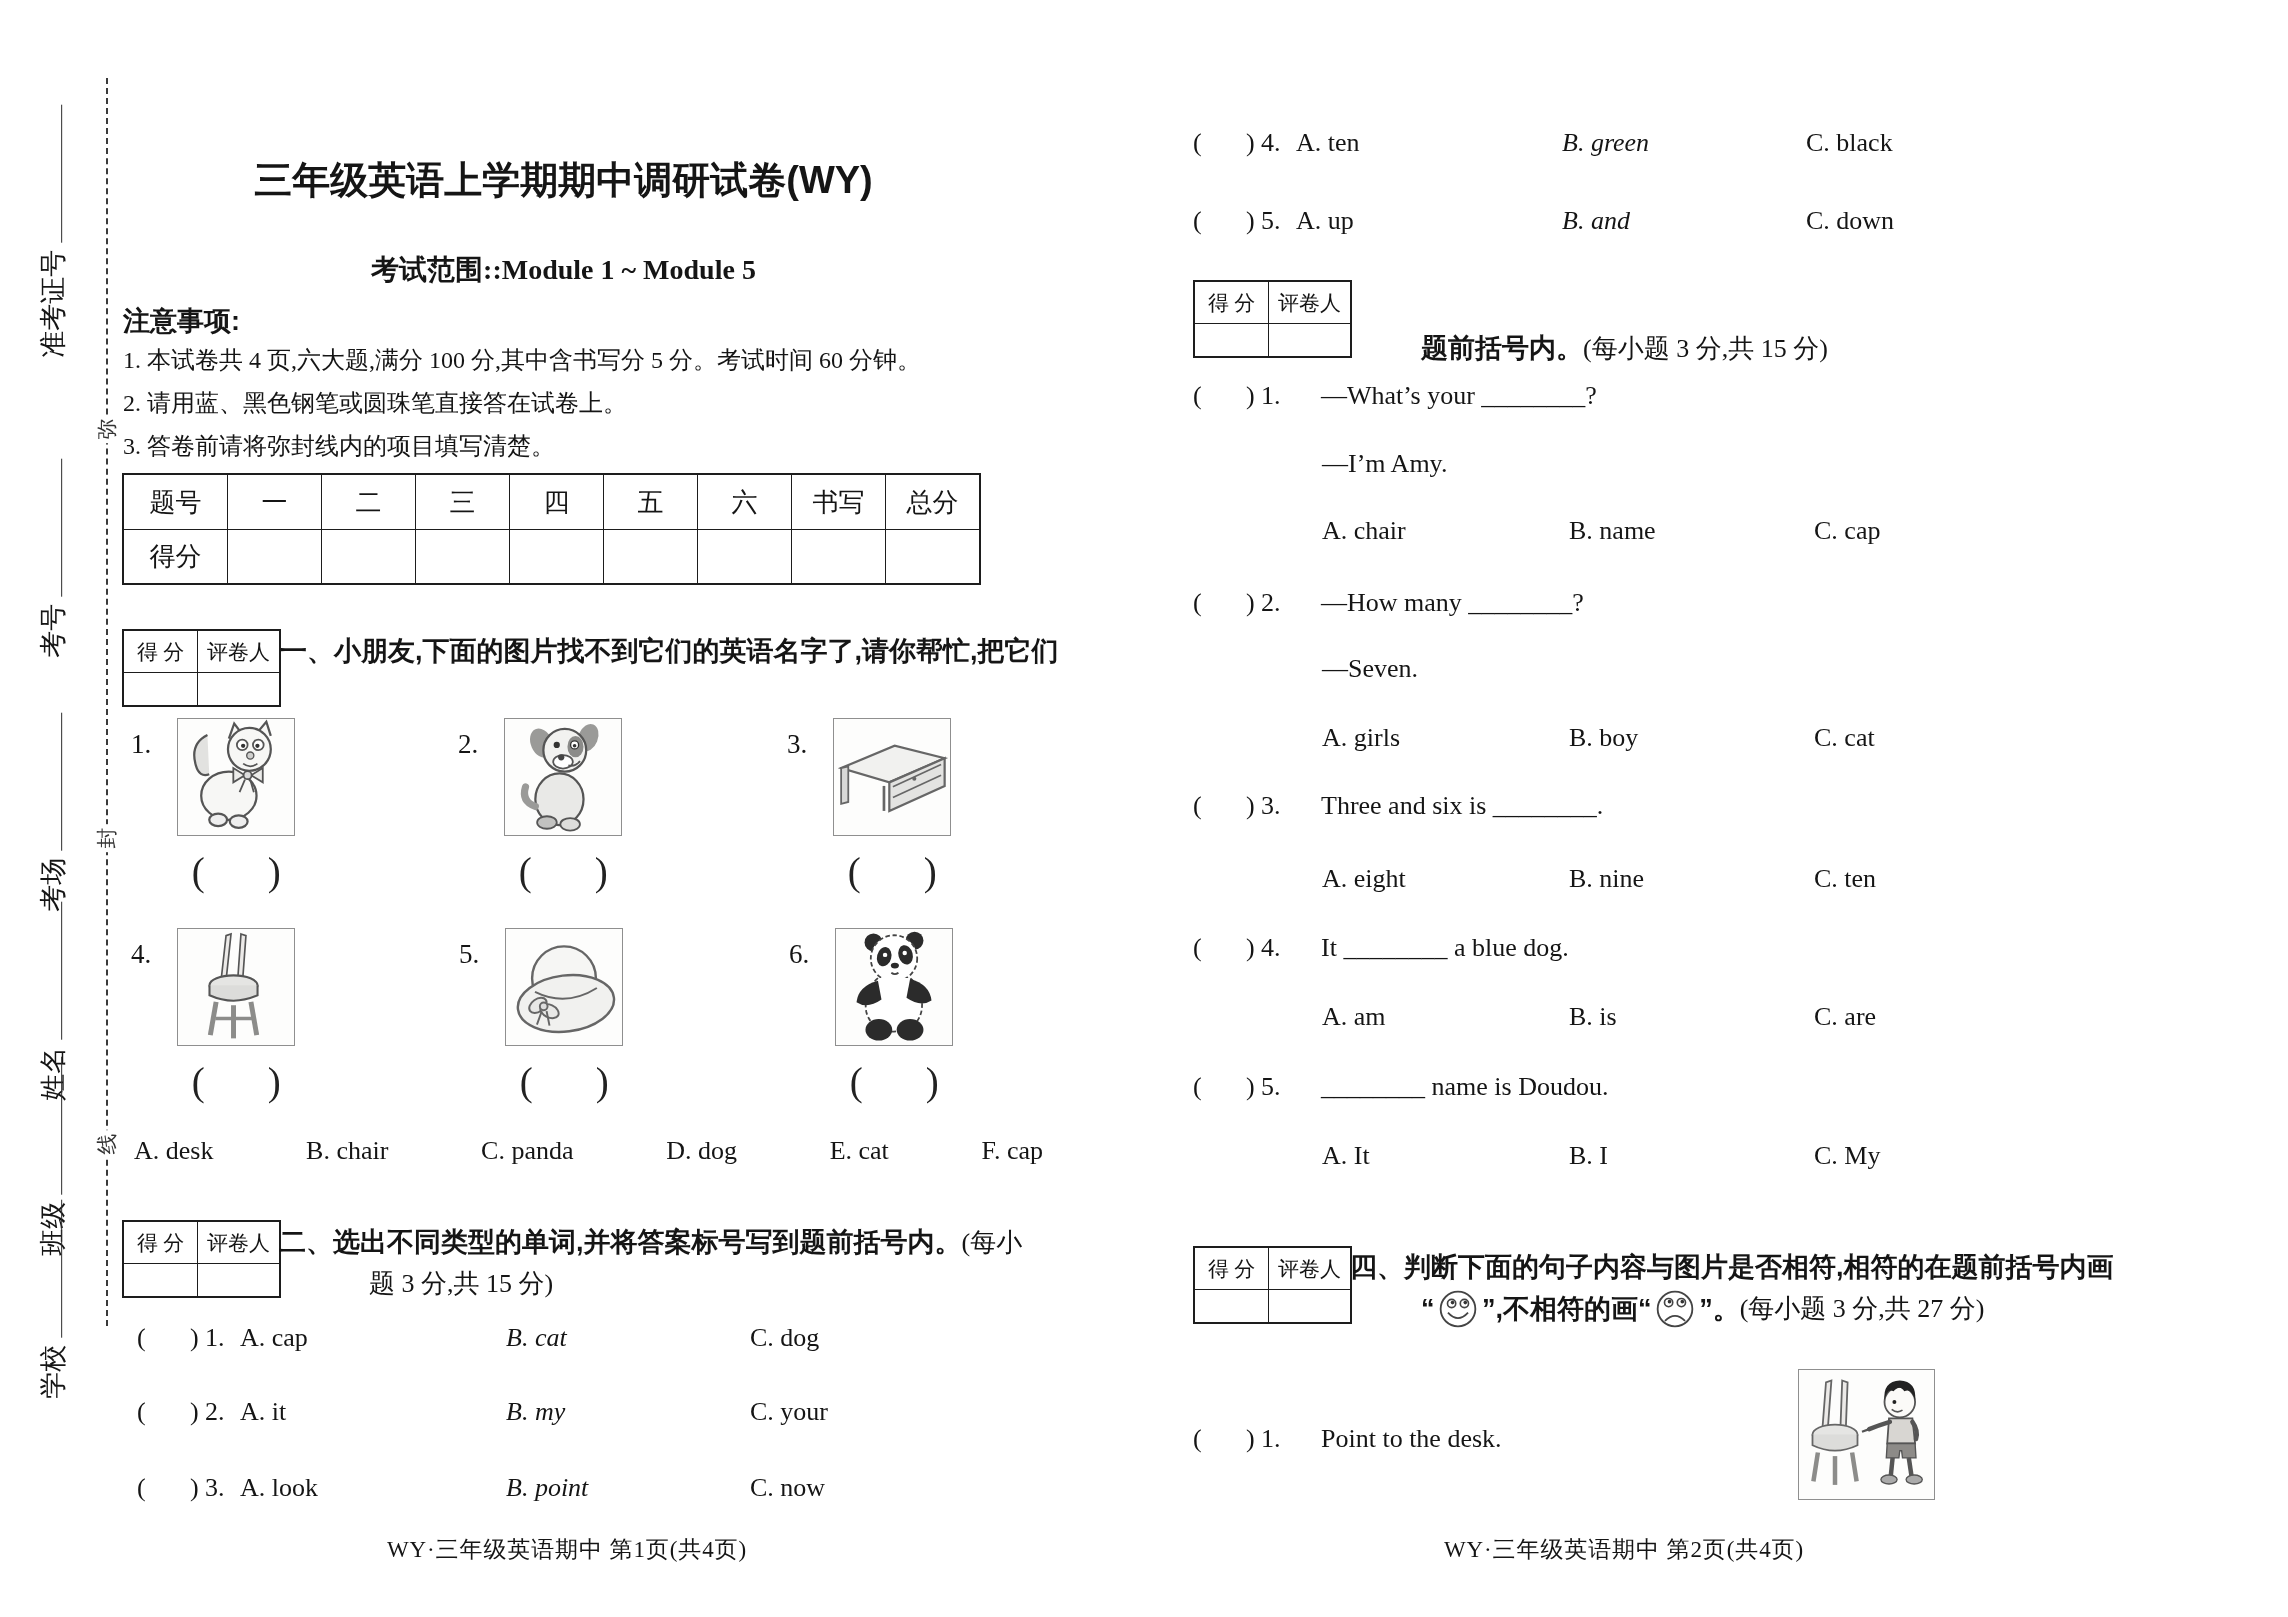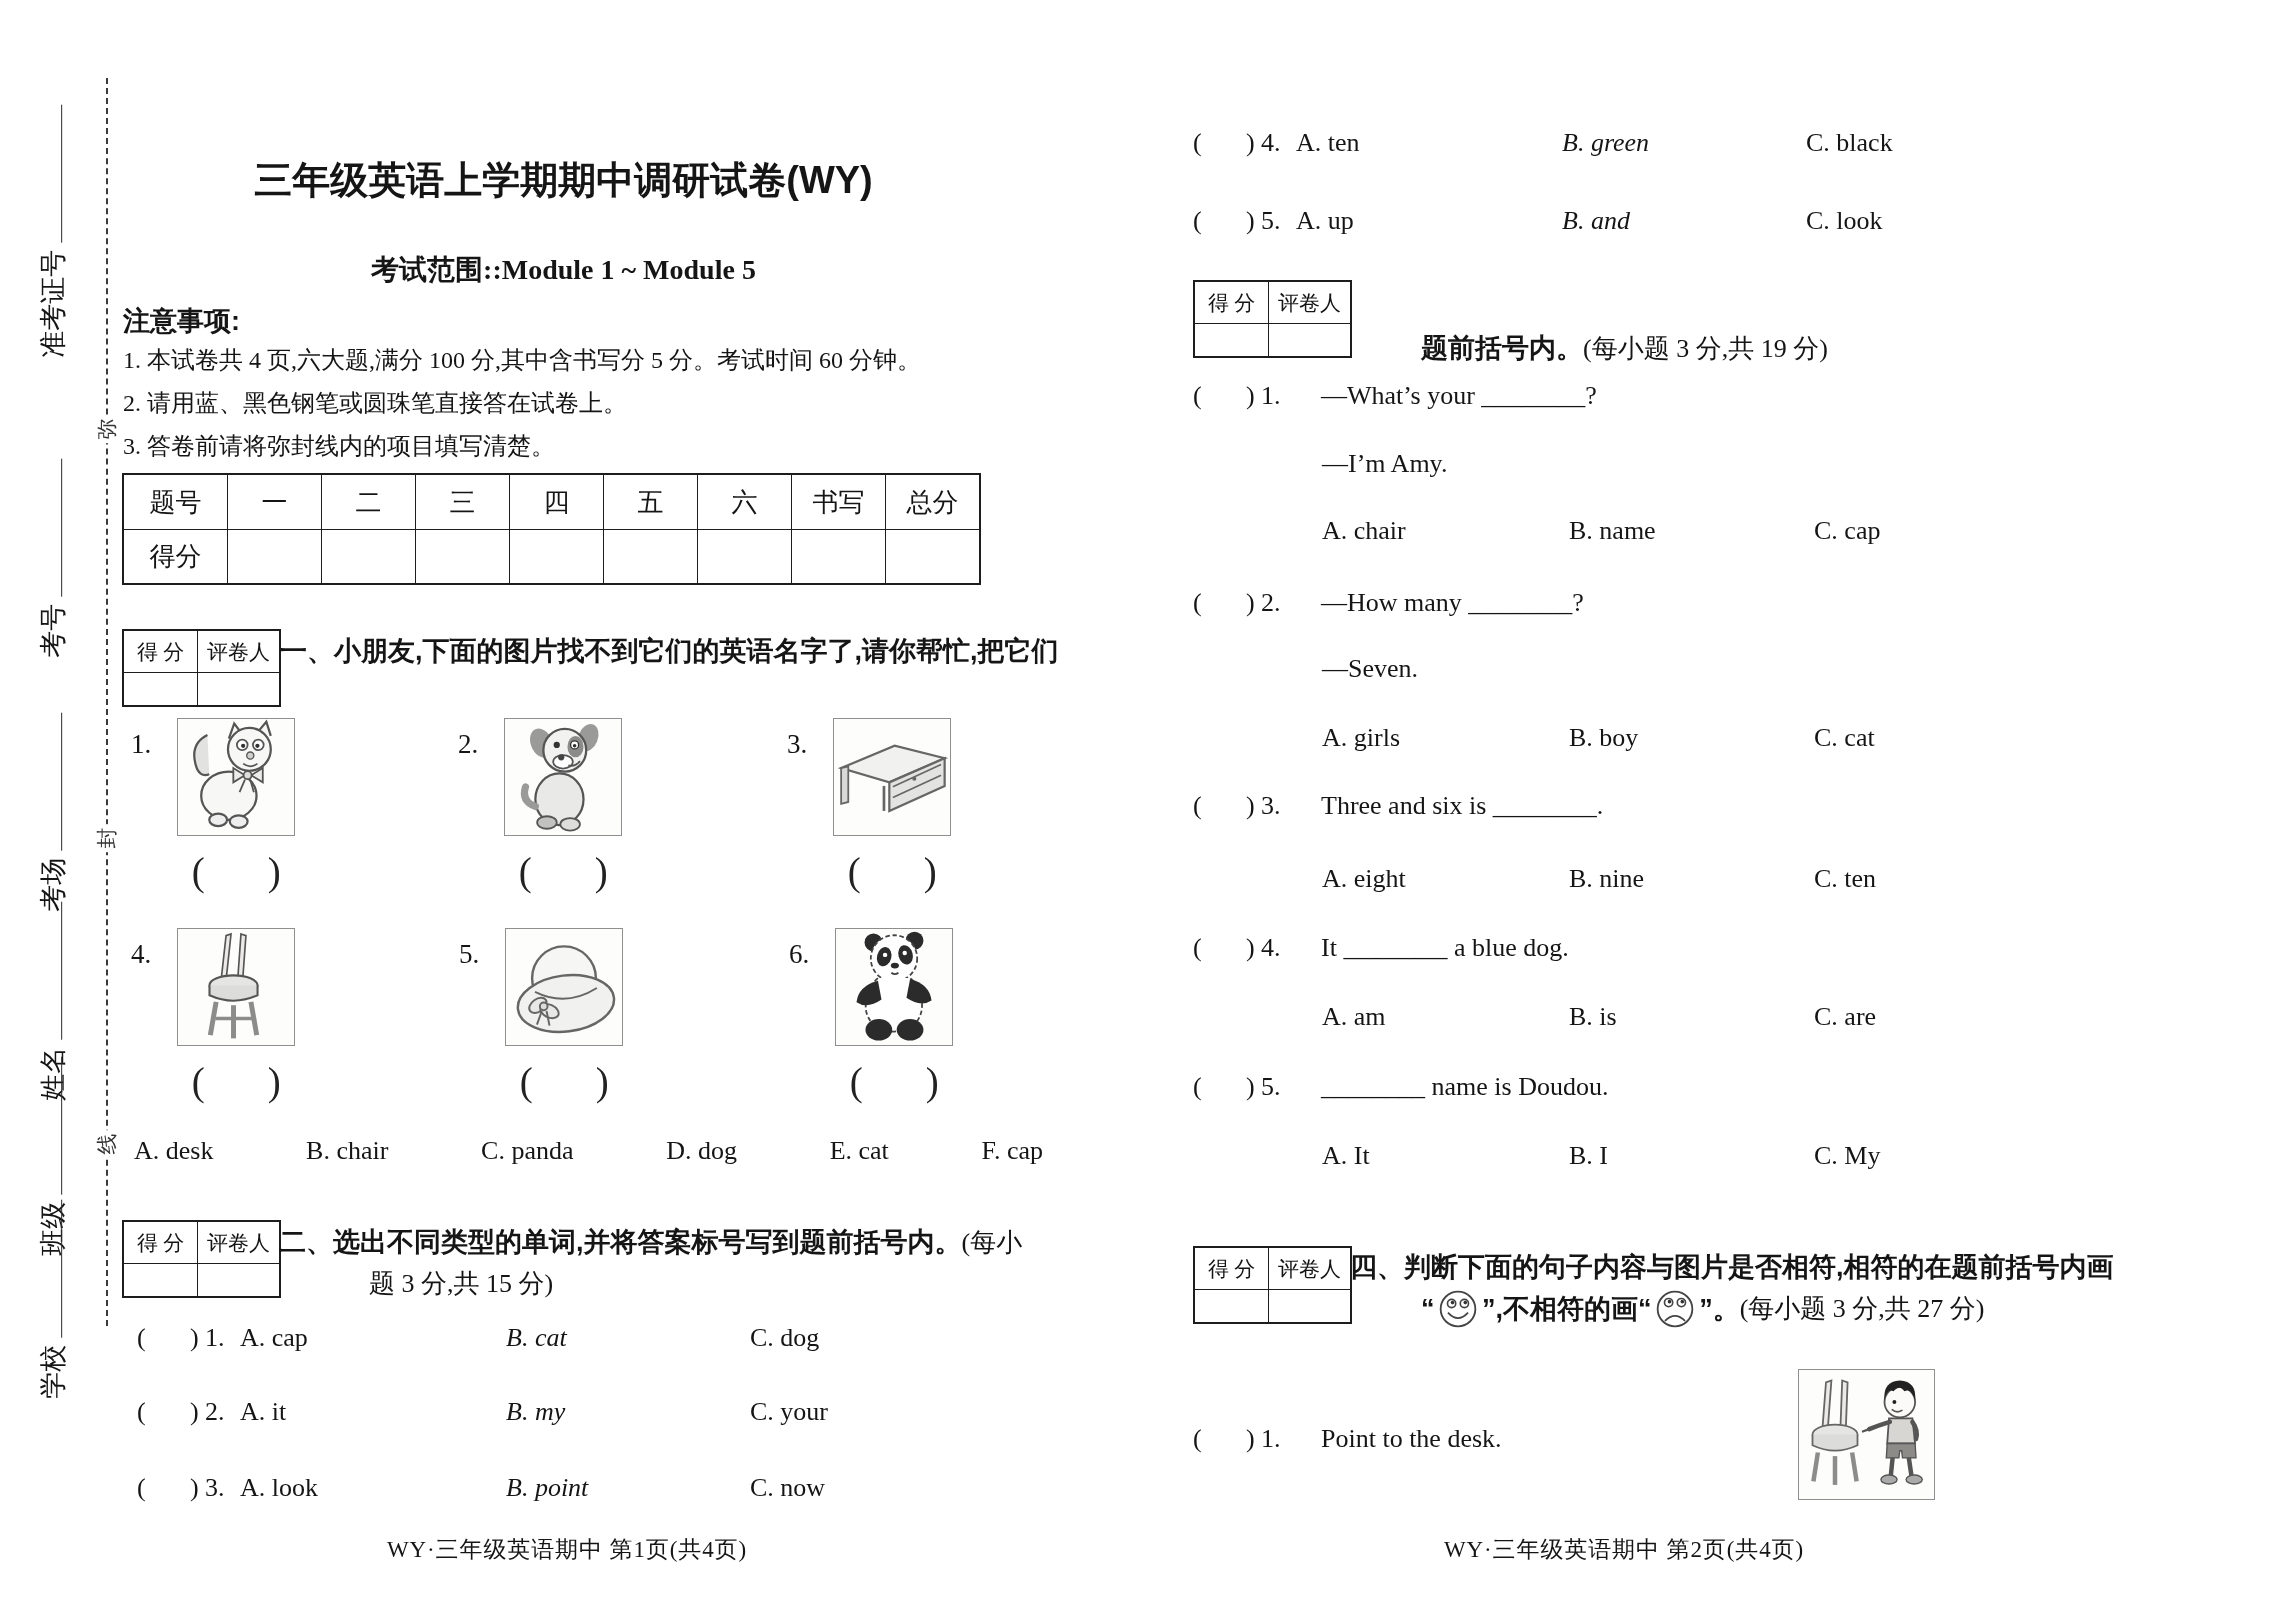--- a/index.html
+++ b/index.html
@@ -333,31 +333,31 @@
     <span class="optA">A. ten</span>
     <span class="optB">B. green</span>
     <span class="optC">C. black</span>
   </div>
   <div class="item abs ser fs28" style="left:1193px;top:205px">
     <span class="po">(</span>
     <span class="pc">)</span>
     <span class="inum">5.</span>
     <span class="optA">A. up</span>
     <span class="optB">B. and</span>
-    <span class="optC">C. look</span>
+    <span class="optC">C. down</span>
   </div>
 
   <div class="sbox" style="left:1193px;top:280px">
     <div class="bc bh">得 分</div>
     <div class="bc bh br">评卷人</div>
     <div class="bc"></div>
     <div class="bc br"></div>
   </div>
   <div class="abs" style="left:1421px;top:332px">
-    <span class="hei fs29">题前括号内。</span><span class="ser fs28">(每小题 3 分,共 19 分)</span>
+    <span class="hei fs29">题前括号内。</span><span class="ser fs28">(每小题 3 分,共 15 分)</span>
   </div>
 
   <div class="item abs ser fs28" style="left:1193px;top:380px">
     <span class="po">(</span>
     <span class="pc">)</span>
     <span class="inum">1.</span>
     <span class="qt">—What’s your ________?</span>
   </div>
   <div class="abs ser fs28" style="left:1322px;top:448px">—I’m Amy.</div>
   <div class="ansrow abs ser fs28" style="left:1322px;top:515px">

